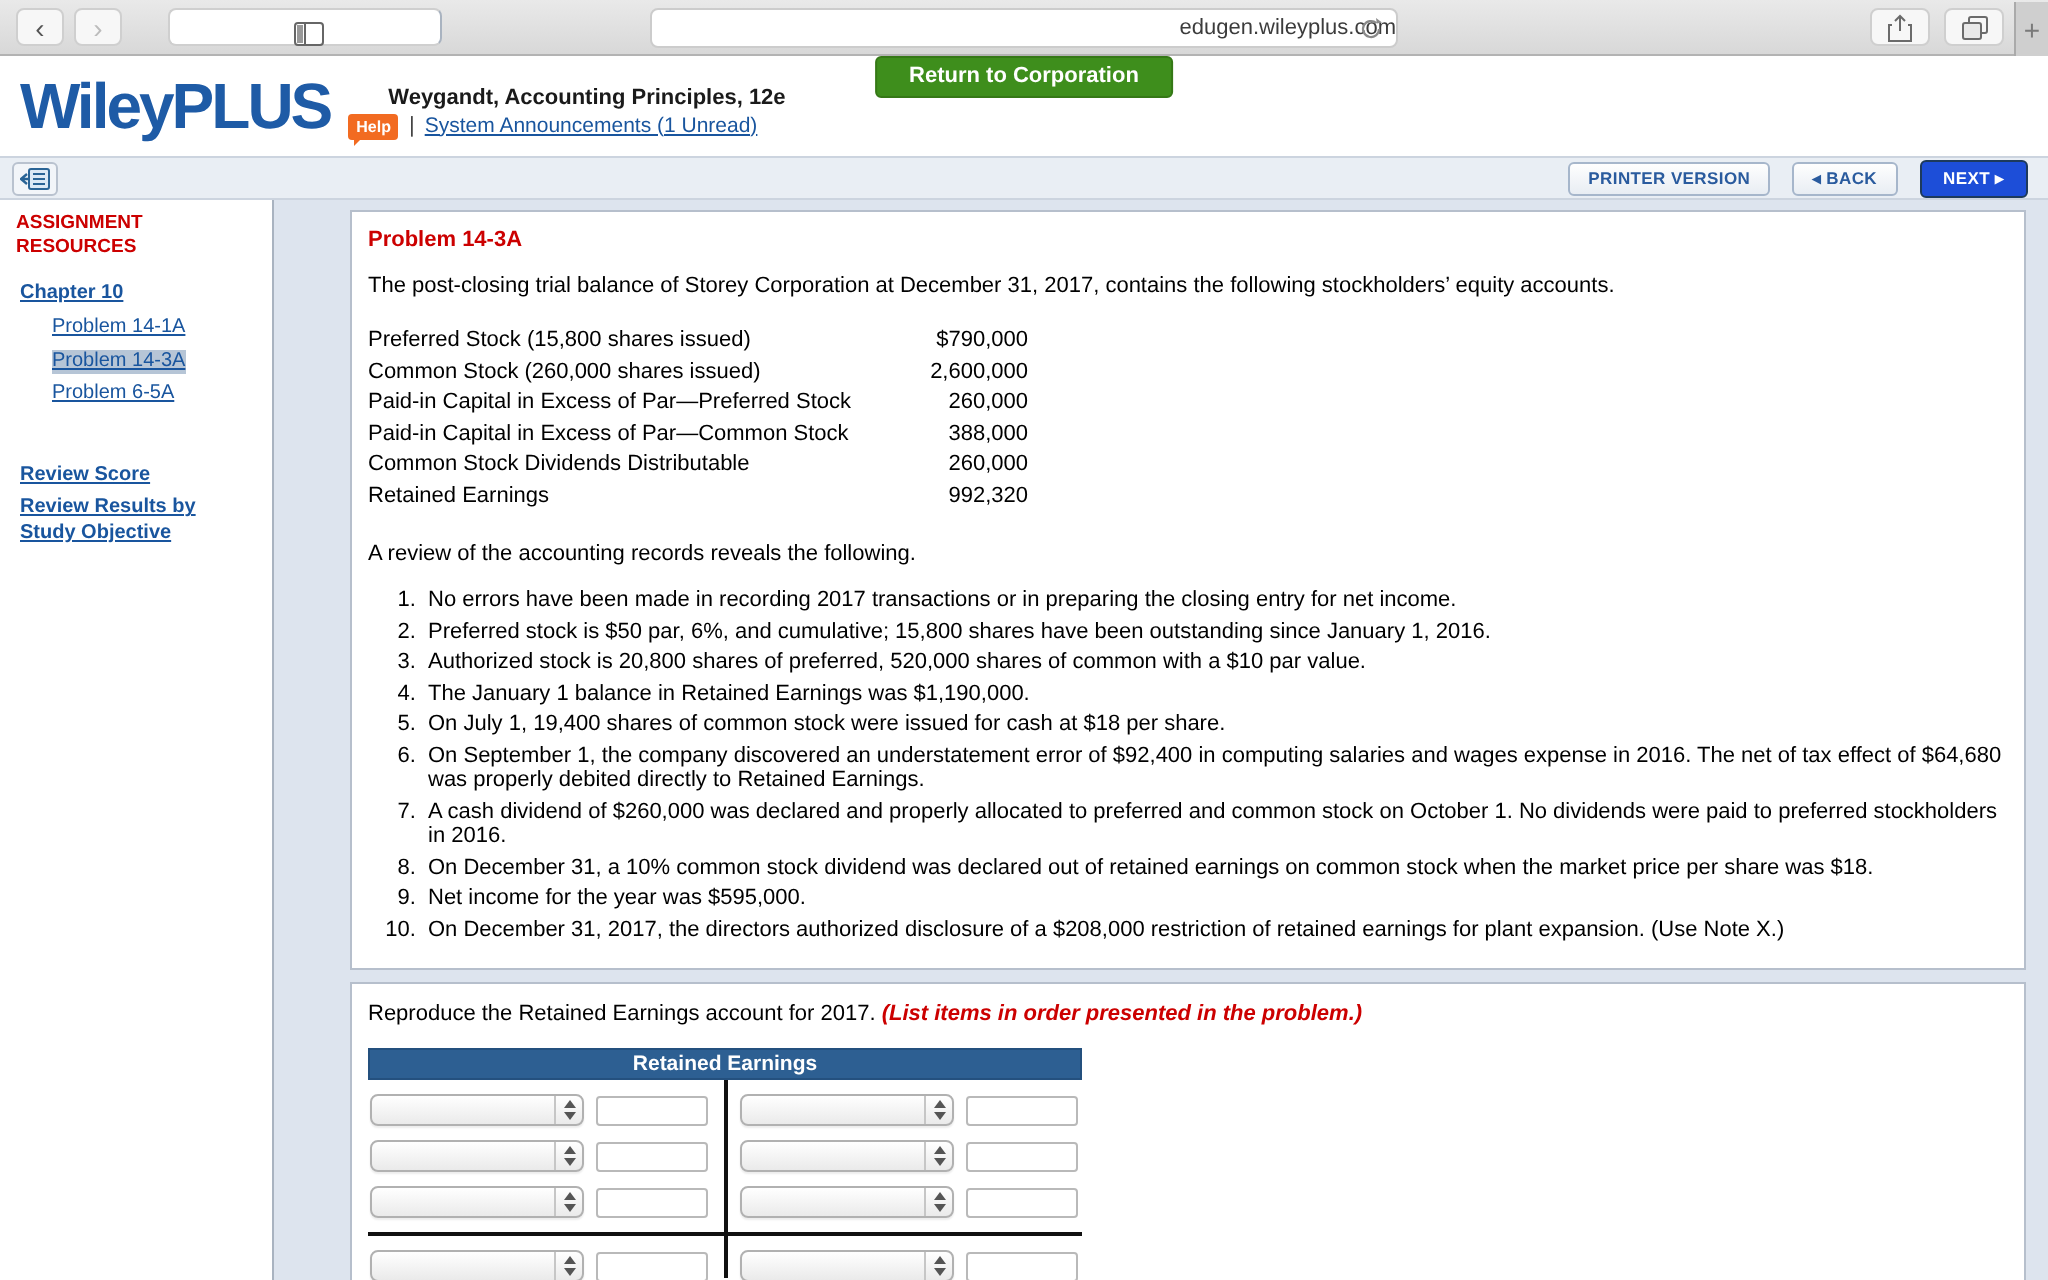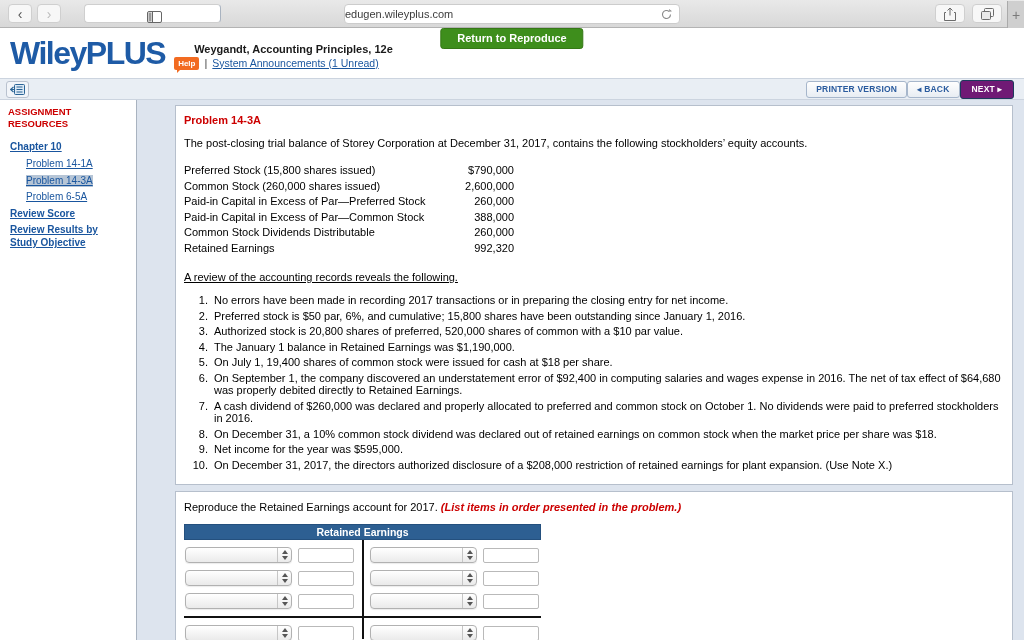--- a/index.html
+++ b/index.html
@@ -12,22 +12,22 @@
   
   .chrome { height:28px; background:linear-gradient(#e9e9e9,#d8d8d8);
     border-bottom:1px solid #b3b3b3; position:relative;
     display:flex; align-items:center; padding-left:8px; }
   .chrome-btn { width:24px; height:19px; background:#f7f7f7; border:1px solid #cfcfcf;
     border-radius:4px; display:flex; align-items:center; justify-content:center;
     color:#555; font-size:14px; line-height:1; margin-right:5px; }
   .chrome-btn.disabled { color:#bcbcbc; }
   .chrome-btn.sidebar { margin-left:18px; }
   .url-bar { position:absolute; left:50%; transform:translateX(-50%); top:4px;
-    width:336px; height:20px; background:#fff; border:1px solid #ccc; border-radius:4px;
-    display:flex; align-items:center; justify-content:flex-start; color:#3c3c3c; font-size:11px; }
+    width:374px; height:20px; background:#fff; border:1px solid #ccc; border-radius:4px;
+    display:flex; align-items:center; justify-content:flex-end; color:#3c3c3c; font-size:11px; }
   .url-refresh { position:absolute; right:6px; top:3px; }
   .chrome-right { position:absolute; right:22px; top:4px; display:flex; gap:7px; }
   .newtab { position:absolute; right:0; top:1px; width:17px; height:27px;
     background:#cfcfcf; border-left:1px solid #aaa; color:#7a7a7a; font-size:14px;
     display:flex; align-items:center; justify-content:center; }
 
   
   .return-btn { position:absolute; top:28px; left:50%; transform:translateX(-50%);
     background:#3e8e1c; border:1px solid #357816; color:#fff; font-weight:bold;
     font-size:11px; padding:3px 16px 4px; border-radius:3px; z-index:6; cursor:pointer; }
@@ -42,56 +42,56 @@
   .help-badge { background:#f26b21; color:#fff; font-size:8px; font-weight:bold;
     padding:2px 4px; border-radius:2px; position:relative; }
   .help-badge::after { content:""; position:absolute; left:3px; bottom:-3px;
     border-left:4px solid #f26b21; border-bottom:4px solid transparent; }
   .pipe { color:#444; }
   .announce-link { color:#19559e; text-decoration:underline; font-size:10.5px; cursor:pointer; }
 
   
   .app-toolbar { height:22px; background:#e9eef4; border-top:1px solid #ccd4df;
     border-bottom:1px solid #ccd4df; display:flex; align-items:center;
-    padding:0 10px 0 6px; gap:0; }
+    padding:0 10px 0 6px; gap:11px; }
   .collapse-btn { width:23px; height:17px; background:#f2f5f9; border:1px solid #b9c2cf;
     border-radius:3px; display:flex; align-items:center; justify-content:center; cursor:pointer; }
   .spacer { flex:1; }
   .tb-btn { font-size:8.5px; font-weight:bold; color:#2a5b9e;
     background:linear-gradient(#fefefe,#e8edf3); border:1px solid #a6b6cb;
     border-radius:3px; padding:2px 9px 3px; letter-spacing:.2px; cursor:pointer; }
-  .tb-btn.primary { background:#701a75; color:#fff; border-color:#1d3a5c; padding:3px 11px 4px; }
+  .tb-btn.primary { background:#1d4ed8; color:#fff; border-color:#1d3a5c; padding:3px 11px 4px; }
 
   
   .content { display:flex; height:540px;gap:32px; }
   .sidebar { width:137px; background:#fff; border-right:1px solid #a9b3c0;
     padding:6px 4px 0 8px; font-size:10px; line-height:1.25; flex-shrink:0; }
   .sb-title { color:#cc0000; font-weight:bold; font-size:9.5px; margin-bottom:11px; }
   .sb-chapter { color:#19559e; font-weight:bold; text-decoration:underline;
     display:inline-block; margin:0 0 5px 2px; cursor:pointer; }
   .sb-problems { margin-left:18px; }
   .sb-problem { display:inline-block; color:#19559e; text-decoration:underline;
     margin-bottom:4px; cursor:pointer; }
   .sb-problem.selected { background:#b6c5d6; }
-  .sb-links { margin-top:0; margin-left:2px; }
+  .sb-links { margin-top:24px; margin-left:2px; }
   .sb-link { color:#19559e; font-weight:bold; text-decoration:underline;
     display:block; margin-bottom:4px; width:112px; cursor:pointer; }
 
   .main { flex:1; padding:5px 11px 0 6px; overflow:hidden; }
   .panel { background:#fff; border:1px solid #b6bfcc; }
 
   
   .problem-panel { padding:7px 10px 10px 8px; }
   .problem-title { color:#cc0000; font-weight:bold; margin:1px 0 11px; }
   .intro { margin-bottom:14px; }
   .acct-table { width:330px; margin-bottom:15px; }
   .acct-row { display:flex; line-height:15.5px; }
   .acct-label { flex:1; }
   .acct-value { width:85px; text-align:right; }
-  .review-intro { margin-bottom:11px;text-decoration:underline; }
+  .review-intro { margin-bottom:11px; }
   ol.review-list { padding-left:27px; }
   ol.review-list li { margin-bottom:3px; padding-left:3px; line-height:12.5px; }
 
   
   .answer-panel { margin-top:6px; padding-bottom:0; }
   .instruction { padding:9px 8px 11px; }
   .instruction-note { color:#cc0000; font-weight:bold; font-style:italic; }
   .taccount { margin-left:8px; width:357px; }
   .ta-header { background:#2d5f92; border:1px solid #24507e; color:#fff; font-weight:bold;
     text-align:center; height:16px; line-height:15px; font-size:10.5px; }
@@ -161,21 +161,21 @@
             <rect x="0.5" y="3.5" width="9" height="8" rx="1" fill="#e9e9e9" stroke="#6b6b6b"></rect>
           </svg>
       </span>
     </div>
   </div>
   <div class="newtab">
     <span>+</span>
   </div>
 </div>
 
-<div class="return-btn">Return to Reproduce</div>
+<div class="return-btn">Return to Corporation</div>
 
 <div class="site-header">
   <div class="logo">WileyPLUS</div>
   <div class="book-info">
     <div class="book-title">Weygandt, Accounting Principles, 12e</div>
     <div class="help-row">
       <span class="help-badge">Help</span>
       <span class="pipe">|</span>
       <span class="announce-link">System Announcements (1 Unread)</span>
     </div>

